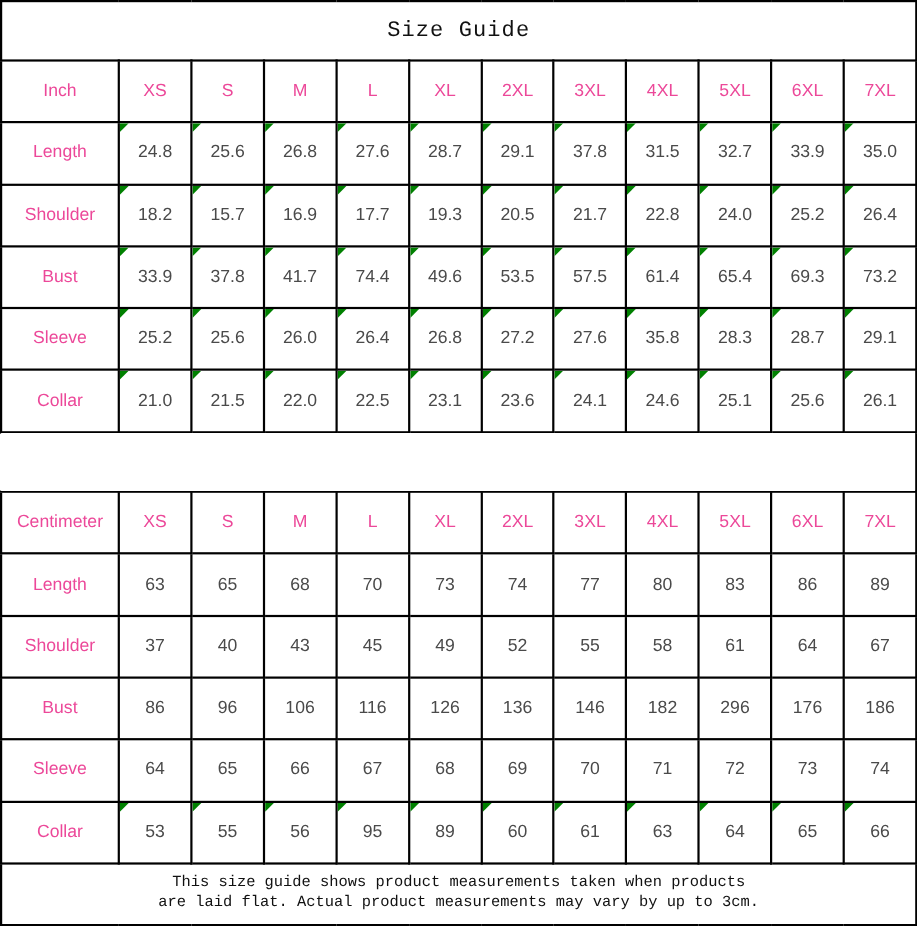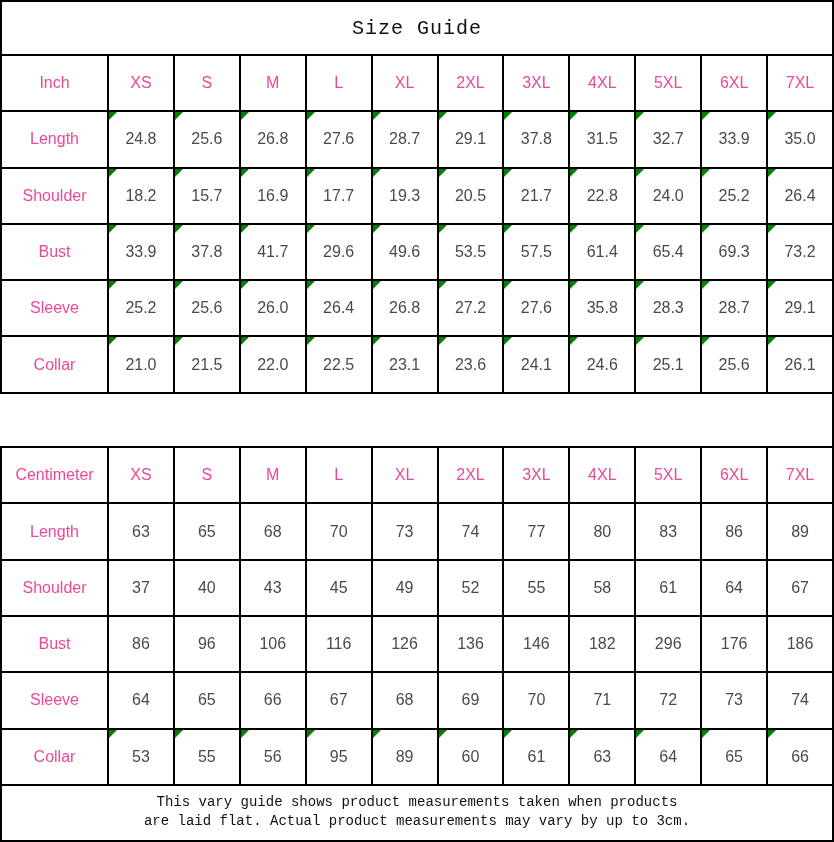--- a/index.html
+++ b/index.html
@@ -129,21 +129,21 @@
         <td class="value-cell"><span class="cell-text">22.8</span><span class="marker"></span></td>
         <td class="value-cell"><span class="cell-text">24.0</span><span class="marker"></span></td>
         <td class="value-cell"><span class="cell-text">25.2</span><span class="marker"></span></td>
         <td class="value-cell"><span class="cell-text">26.4</span><span class="marker"></span></td>
       </tr>
       <tr>
         <th class="label-cell"><span class="cell-text">Bust</span></th>
         <td class="value-cell"><span class="cell-text">33.9</span><span class="marker"></span></td>
         <td class="value-cell"><span class="cell-text">37.8</span><span class="marker"></span></td>
         <td class="value-cell"><span class="cell-text">41.7</span><span class="marker"></span></td>
-        <td class="value-cell"><span class="cell-text">29.6</span><span class="marker"></span></td>
+        <td class="value-cell"><span class="cell-text">74.4</span><span class="marker"></span></td>
         <td class="value-cell"><span class="cell-text">49.6</span><span class="marker"></span></td>
         <td class="value-cell"><span class="cell-text">53.5</span><span class="marker"></span></td>
         <td class="value-cell"><span class="cell-text">57.5</span><span class="marker"></span></td>
         <td class="value-cell"><span class="cell-text">61.4</span><span class="marker"></span></td>
         <td class="value-cell"><span class="cell-text">65.4</span><span class="marker"></span></td>
         <td class="value-cell"><span class="cell-text">69.3</span><span class="marker"></span></td>
         <td class="value-cell"><span class="cell-text">73.2</span><span class="marker"></span></td>
       </tr>
       <tr>
         <th class="label-cell"><span class="cell-text">Sleeve</span></th>
@@ -264,18 +264,18 @@
         <td class="value-cell"><span class="cell-text">63</span><span class="marker"></span></td>
         <td class="value-cell"><span class="cell-text">64</span><span class="marker"></span></td>
         <td class="value-cell"><span class="cell-text">65</span><span class="marker"></span></td>
         <td class="value-cell"><span class="cell-text">66</span><span class="marker"></span></td>
       </tr>
     </tbody>
 
   <tfoot>
     <tr>
       <td class="footer-cell" colspan="12">
-        <div>This vary guide shows product measurements taken when products</div>
+        <div>This size guide shows product measurements taken when products</div>
         <div>are laid flat. Actual product measurements may vary by up to 3cm.</div>
       </td>
     </tr>
   </tfoot>
 </table>
 
 </body></html>

